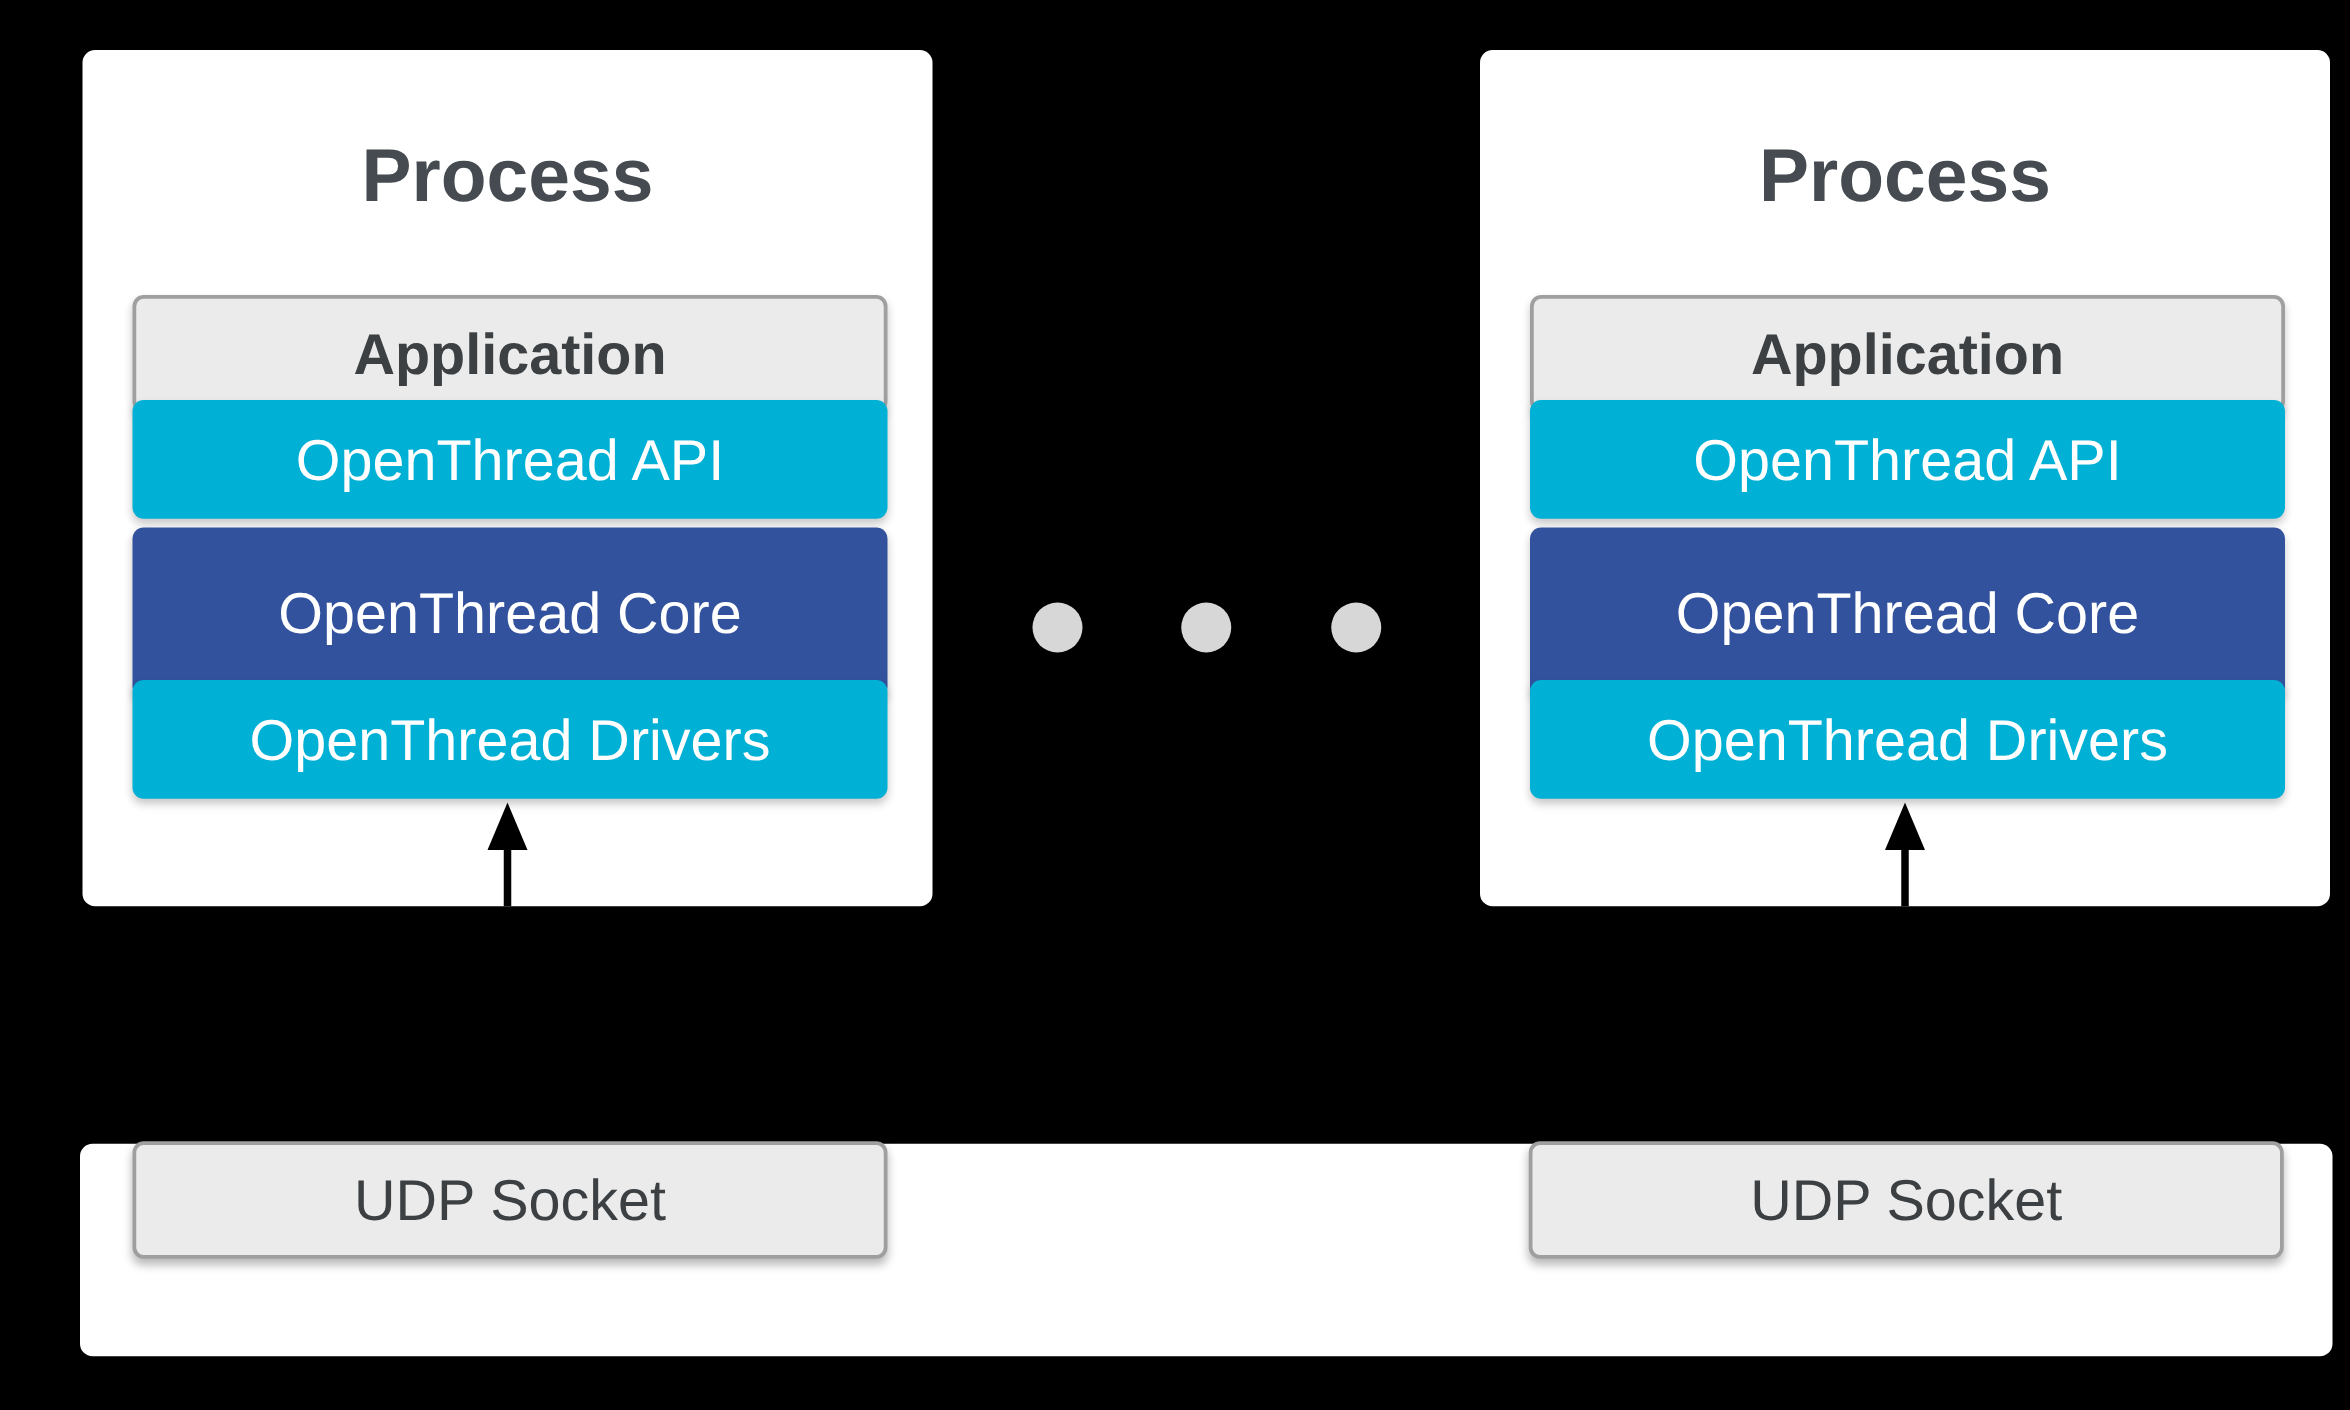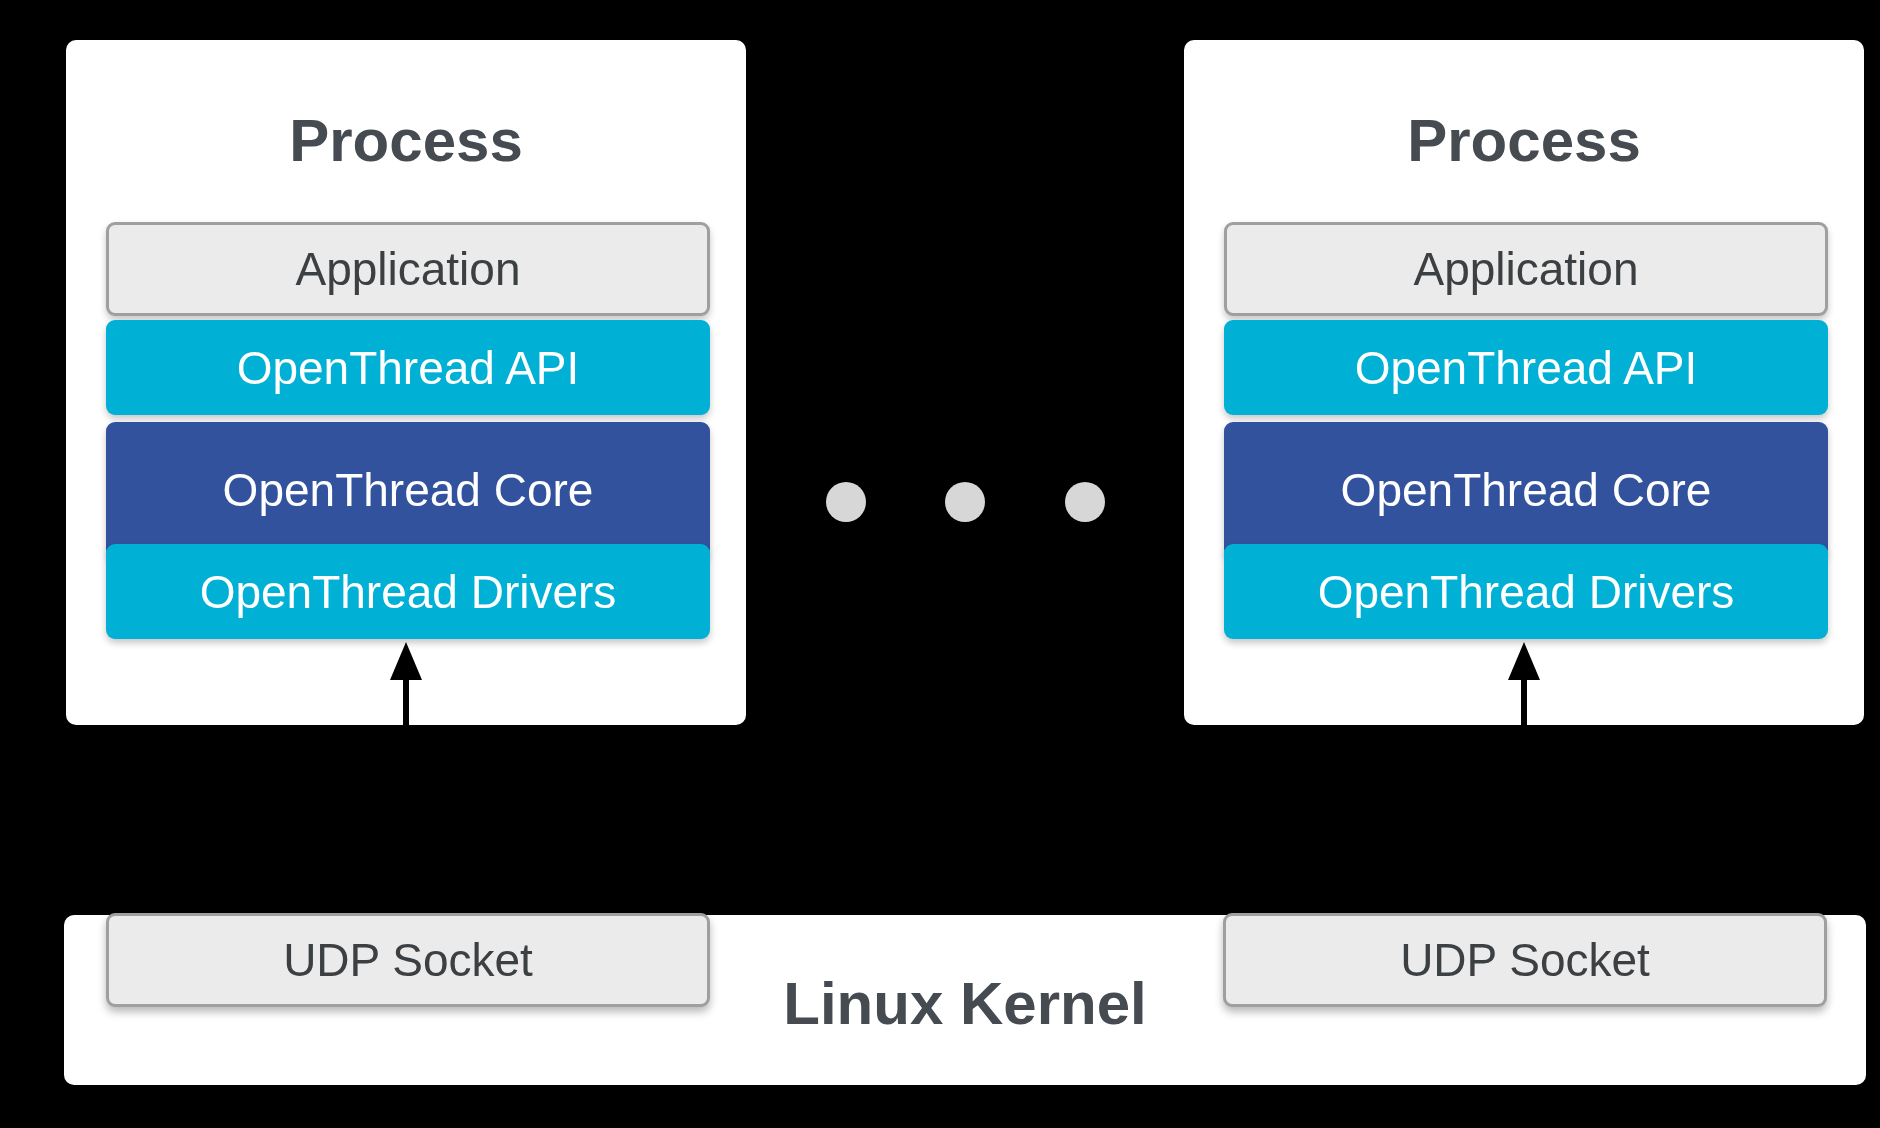--- a/index.html
+++ b/index.html
@@ -19,22 +19,22 @@
   .process-box.right{left:1158px;}
   .process-title{
     position:absolute; top:70px; left:0; width:100%;
     text-align:center; font-size:60px; line-height:62px; font-weight:bold; color:var(--title);
   }
   .layer{
     position:absolute; left:40px; width:604px; box-sizing:border-box;
     border-radius:9px; display:flex; align-items:center; justify-content:center;
     font-size:46px; box-shadow:0 4px 7px rgba(0,0,0,0.22);
   }
-  .layer.app{ top:182px; height:94px; background:var(--graybox);
-    border:3px solid var(--grayborder); color:var(--labeldark); }
+  .layer.app{ top:196px; height:94px; background:var(--graybox);
+    border:3px solid var(--grayborder); color:var(--labeldark);font-weight:bold; }
   .layer.api{ top:280px; height:95px; background:var(--cyan); color:var(--white); }
   .layer.core{ top:382px; height:136px; background:var(--core); color:var(--white); }
   .layer.drivers{ top:504px; height:95px; background:var(--cyan); color:var(--white); }
   .arrow-head{
     position:absolute; top:602px; left:324px; width:0; height:0;
     border-left:16px solid transparent; border-right:16px solid transparent;
     border-bottom:38px solid var(--black);
   }
   .arrow-stem{
     position:absolute; top:636px; left:337px; width:6px; height:49px; background:var(--black);
@@ -104,19 +104,18 @@
       <span>OpenThread Drivers</span>
     </div>
     <div class="arrow-head"></div>
     <div class="arrow-stem"></div>
   </div>
 
   <div class="kernel-bar">
     <div class="socket left">
       <span>UDP Socket</span>
     </div>
-    <div class="kernel-title">Linux Kernel</div>
     <div class="socket right">
       <span>UDP Socket</span>
     </div>
   </div>
 
 </div>
 
 </body></html>

